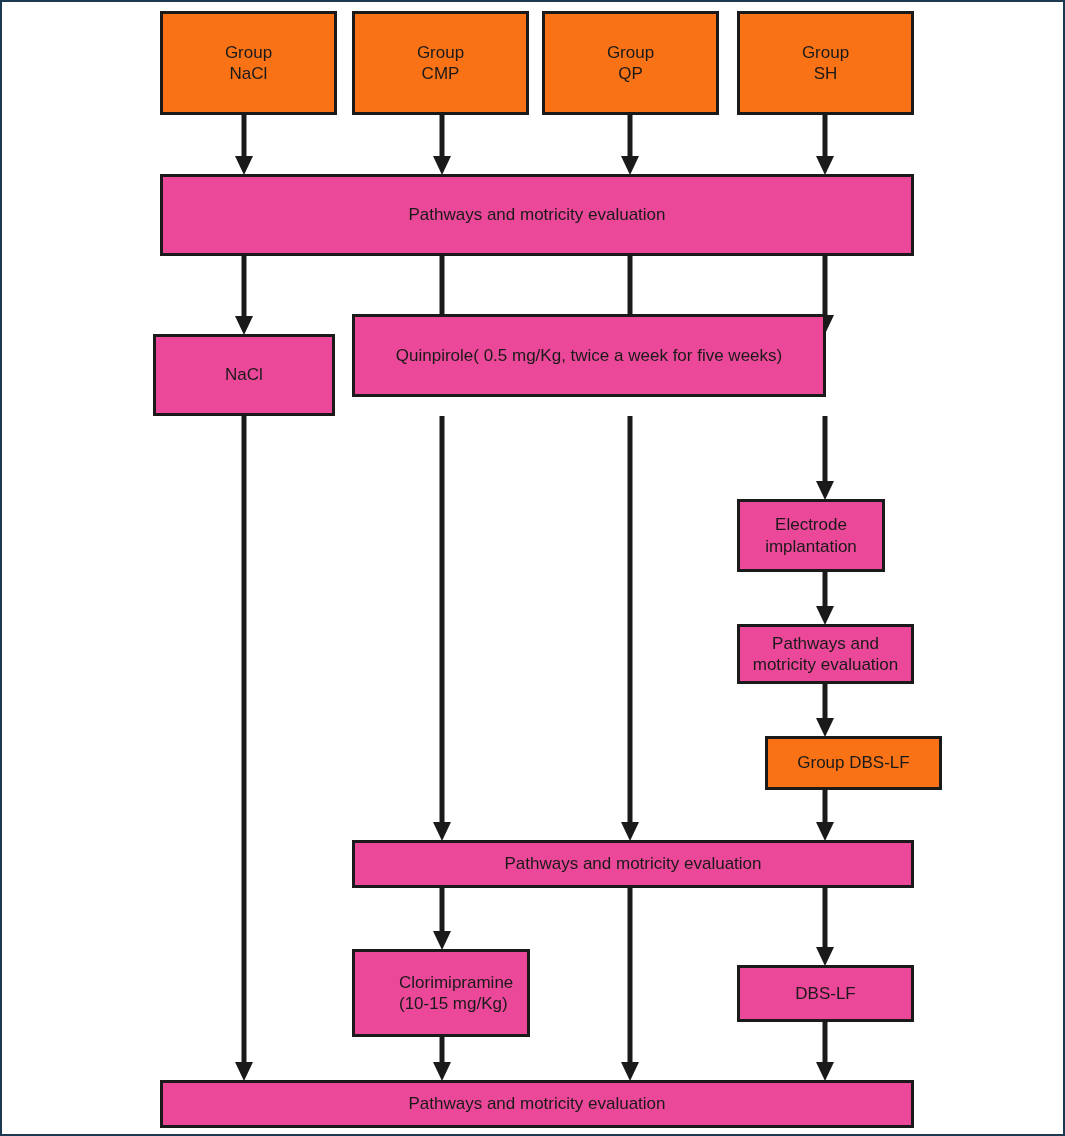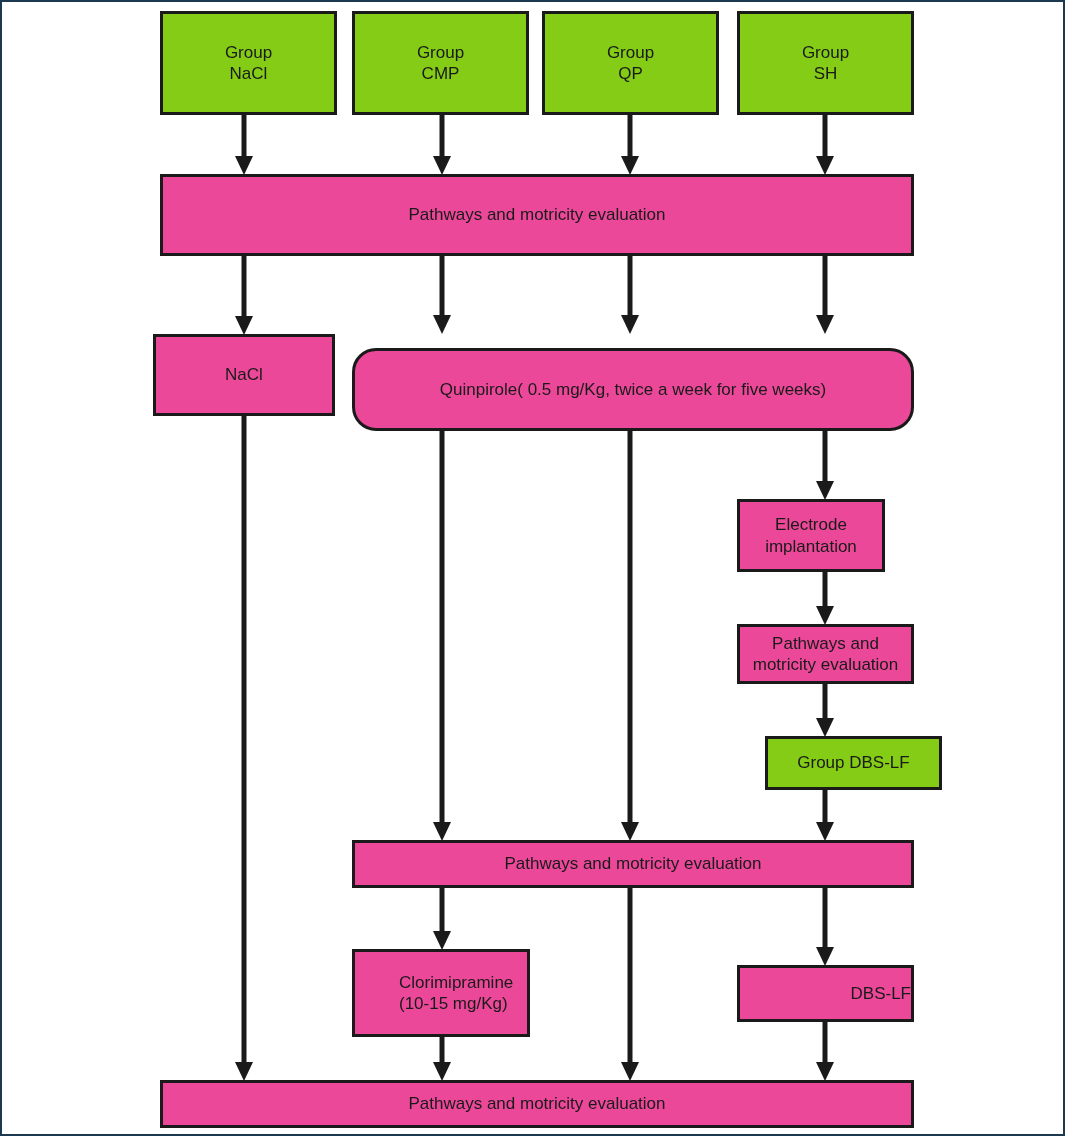--- a/index.html
+++ b/index.html
@@ -35,21 +35,21 @@
     align-items: center;
     justify-content: center;
     text-align: center;
     color: #1a1a1a;
     font-family: "Liberation Sans", sans-serif;
     font-size: 17px;
     line-height: 1.25;
     z-index: 2;
   }
   .node.shaded {
-    background: #84cc16;
+    background: #f97316;
   }
   .node.left-text {
     justify-content: flex-start;
     text-align: left;
     padding-left: 20px;
   }
   .node .label {
     white-space: pre-line;
     display: block;
   }
@@ -159,41 +159,41 @@
       <div class="node shaded" style="left: 735px; top: 9px; width: 177px; height: 104px;">
         <span class="label">Group
 SH</span>
       </div>
       <div class="node" style="left: 158px; top: 172px; width: 754px; height: 82px;">
         <span class="label">Pathways and motricity evaluation</span>
       </div>
       <div class="node" style="left: 151px; top: 332px; width: 182px; height: 82px;">
         <span class="label">NaCl</span>
       </div>
-      <div class="node" style="left: 350px; top: 346px; width: 562px; height: 83px; border-radius: 24px;">
+      <div class="node" style="left: 350px; top: 312px; width: 474px; height: 83px;">
         <span class="label">Quinpirole( 0.5 mg/Kg, twice a week for five weeks)</span>
       </div>
       <div class="node" style="left: 735px; top: 497px; width: 148px; height: 73px;">
         <span class="label">Electrode
 implantation</span>
       </div>
       <div class="node" style="left: 735px; top: 622px; width: 177px; height: 60px;">
         <span class="label">Pathways and
 motricity evaluation</span>
       </div>
       <div class="node shaded" style="left: 763px; top: 734px; width: 177px; height: 54px;">
         <span class="label">Group DBS-LF</span>
       </div>
       <div class="node" style="left: 350px; top: 838px; width: 562px; height: 48px;">
         <span class="label">Pathways and motricity evaluation</span>
       </div>
       <div class="node left-text" style="left: 350px; top: 947px; width: 178px; height: 88px; padding-left: 44px;">
         <span class="label">Clorimipramine
 (10-15 mg/Kg)</span>
       </div>
-      <div class="node" style="left: 735px; top: 963px; width: 177px; height: 57px; justify-content: flex-end;">
+      <div class="node" style="left: 735px; top: 963px; width: 177px; height: 57px;">
         <span class="label">DBS-LF</span>
       </div>
       <div class="node" style="left: 158px; top: 1078px; width: 754px; height: 48px;">
         <span class="label">Pathways and motricity evaluation</span>
       </div>
     </div>
 </div>
 
 </body></html>

